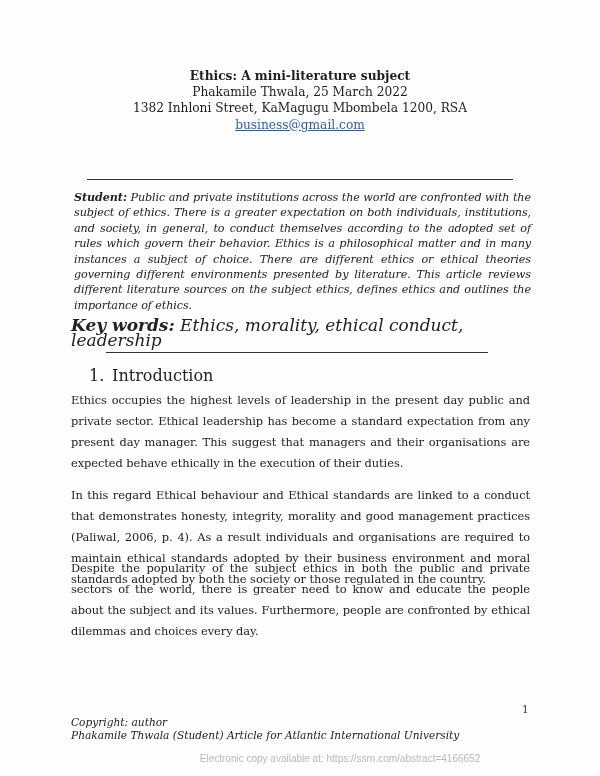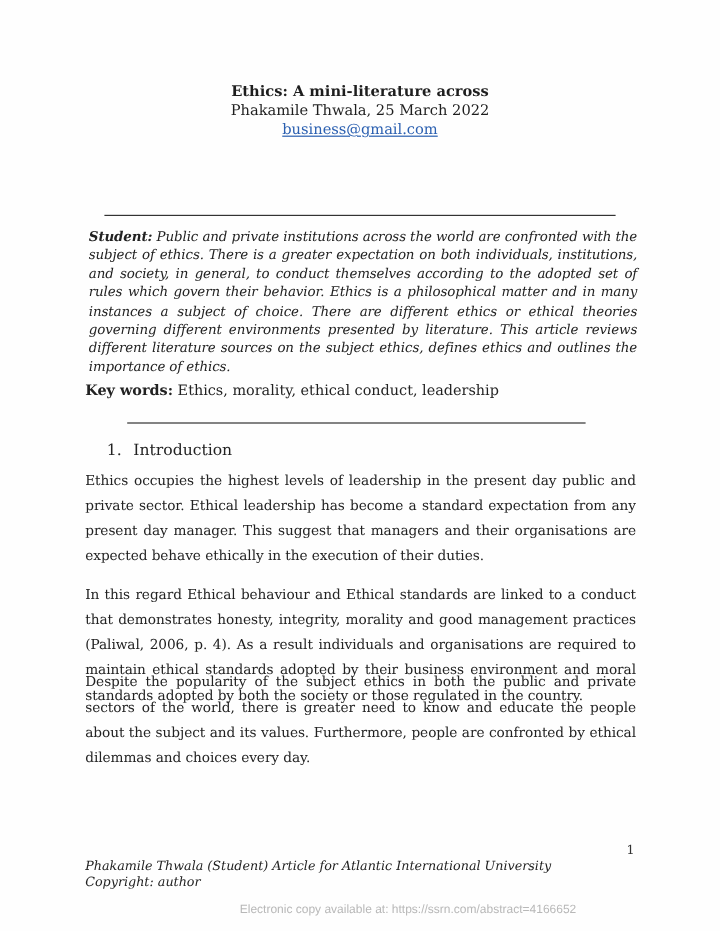--- a/index.html
+++ b/index.html
@@ -6,40 +6,41 @@
   body { width: 600px; height: 776px; position: relative; overflow: hidden; }
   .page { position: absolute; left: 0; top: 0; width: 600px; height: 776px; background: #fefefe; color: #222; font-family: "DejaVu Serif", "Liberation Serif", serif; }
   .header { position: absolute; left: 0; top: 68px; width: 600px; text-align: center; font-size: 12.2px; line-height: 16.2px; color: #1e1e1e; }
   .header .title { font-weight: bold; }
   .header .email { color: #2a5fb0; text-decoration: underline; }
   .rule { position: absolute; height: 0; border-top: 1.2px solid #333; }
   .rule.top { left: 87px; width: 426px; top: 179px; }
   .rule.mid { left: 106px; width: 382px; top: 352px; }
   .abstract { position: absolute; left: 74px; top: 190px; width: 457px; font-size: 11.2px; line-height: 15.4px; font-style: italic; text-align: justify; color: #222; letter-spacing: -0.1px; }
   .abstract .label { font-weight: bold; font-style: italic; }
-  .keywords { position: absolute; left: 71px; top: 318px; width: 460px; font-size: 12px; line-height: 15px; color: #222; }
+  .keywords { position: absolute; left: 71px; top: 318px; width: 460px; font-size: 17px; line-height: 15px; font-style: italic; color: #222; }
   .keywords .label { font-weight: bold; }
-  .section-heading { position: absolute; left: 89px; top: 368px; font-size: 13px; line-height: 16px; color: #222; }
+  .section-heading { position: absolute; left: 89px; top: 368px; font-size: 16px; line-height: 16px; color: #222; }
   .section-heading .num { display: inline-block; width: 18px; }
   .body-para { position: absolute; left: 71px; width: 459px; font-size: 11.4px; line-height: 21px; text-align: justify; color: #222; letter-spacing: -0.05px; }
   .p1 { top: 390px; }
   .p2 { top: 485px; }
   .p3 { top: 558px; }
   .page-number { position: absolute; left: 522px; top: 703px; font-size: 10.5px; color: #333; }
   .footer { position: absolute; left: 71px; top: 716px; font-size: 10.6px; line-height: 13px; font-style: italic; color: #222; }
   .ssrn { position: absolute; left: 0; top: 753px; width: 600px; text-align: center; font-family: "Liberation Sans", sans-serif; font-size: 10px; color: #b8b8b8; padding-left: 40px; }
 </style>
 </head>
 <body>
 
 <div class="page">
 
   <div class="header">
-    <div class="title">Ethics: A mini-literature across</div>
+    <div class="title">Ethics: A mini-literature subject</div>
     <div>Phakamile Thwala, 25 March 2022</div>
+    <div>1382 Inhloni Street, KaMagugu Mbombela 1200, RSA</div>
     <div><span class="email">business@gmail.com</span></div>
   </div>
 
   <div class="rule top"></div>
 
   <div class="abstract">
     <span class="label">Student:</span>
     <span>Public and private institutions across the world are confronted with the subject of ethics. There is a greater expectation on both individuals, institutions, and society, in general, to conduct themselves according to the adopted set of rules which govern their behavior. Ethics is a philosophical matter and in many instances a subject of choice. There are different ethics or ethical theories governing different environments presented by literature. This article reviews different literature sources on the subject ethics, defines ethics and outlines the importance of ethics.</span>
   </div>
 
@@ -55,18 +56,18 @@
     <span>Introduction</span>
   </div>
 
   <div class="body-para p1">Ethics occupies the highest levels of leadership in the present day public and private sector. Ethical leadership has become a standard expectation from any present day manager. This suggest that managers and their organisations are expected behave ethically in the execution of their duties.</div>
   <div class="body-para p2">In this regard Ethical behaviour and Ethical standards are linked to a conduct that demonstrates honesty, integrity, morality and good management practices (Paliwal, 2006, p. 4). As a result individuals and organisations are required to maintain ethical standards adopted by their business environment and moral standards adopted by both the society or those regulated in the country.</div>
   <div class="body-para p3">Despite the popularity of the subject ethics in both the public and private sectors of the world, there is greater need to know and educate the people about the subject and its values. Furthermore, people are confronted by ethical dilemmas and choices every day.</div>
 
   <div class="page-number">1</div>
 
   <div class="footer">
+    <div>Copyright: author</div>
     <div>Phakamile Thwala (Student) Article for Atlantic International University</div>
-    <div>Copyright: author</div>
   </div>
 
   <div class="ssrn">Electronic copy available at: https://ssrn.com/abstract=4166652</div>
 </div>
 
 </body></html>

